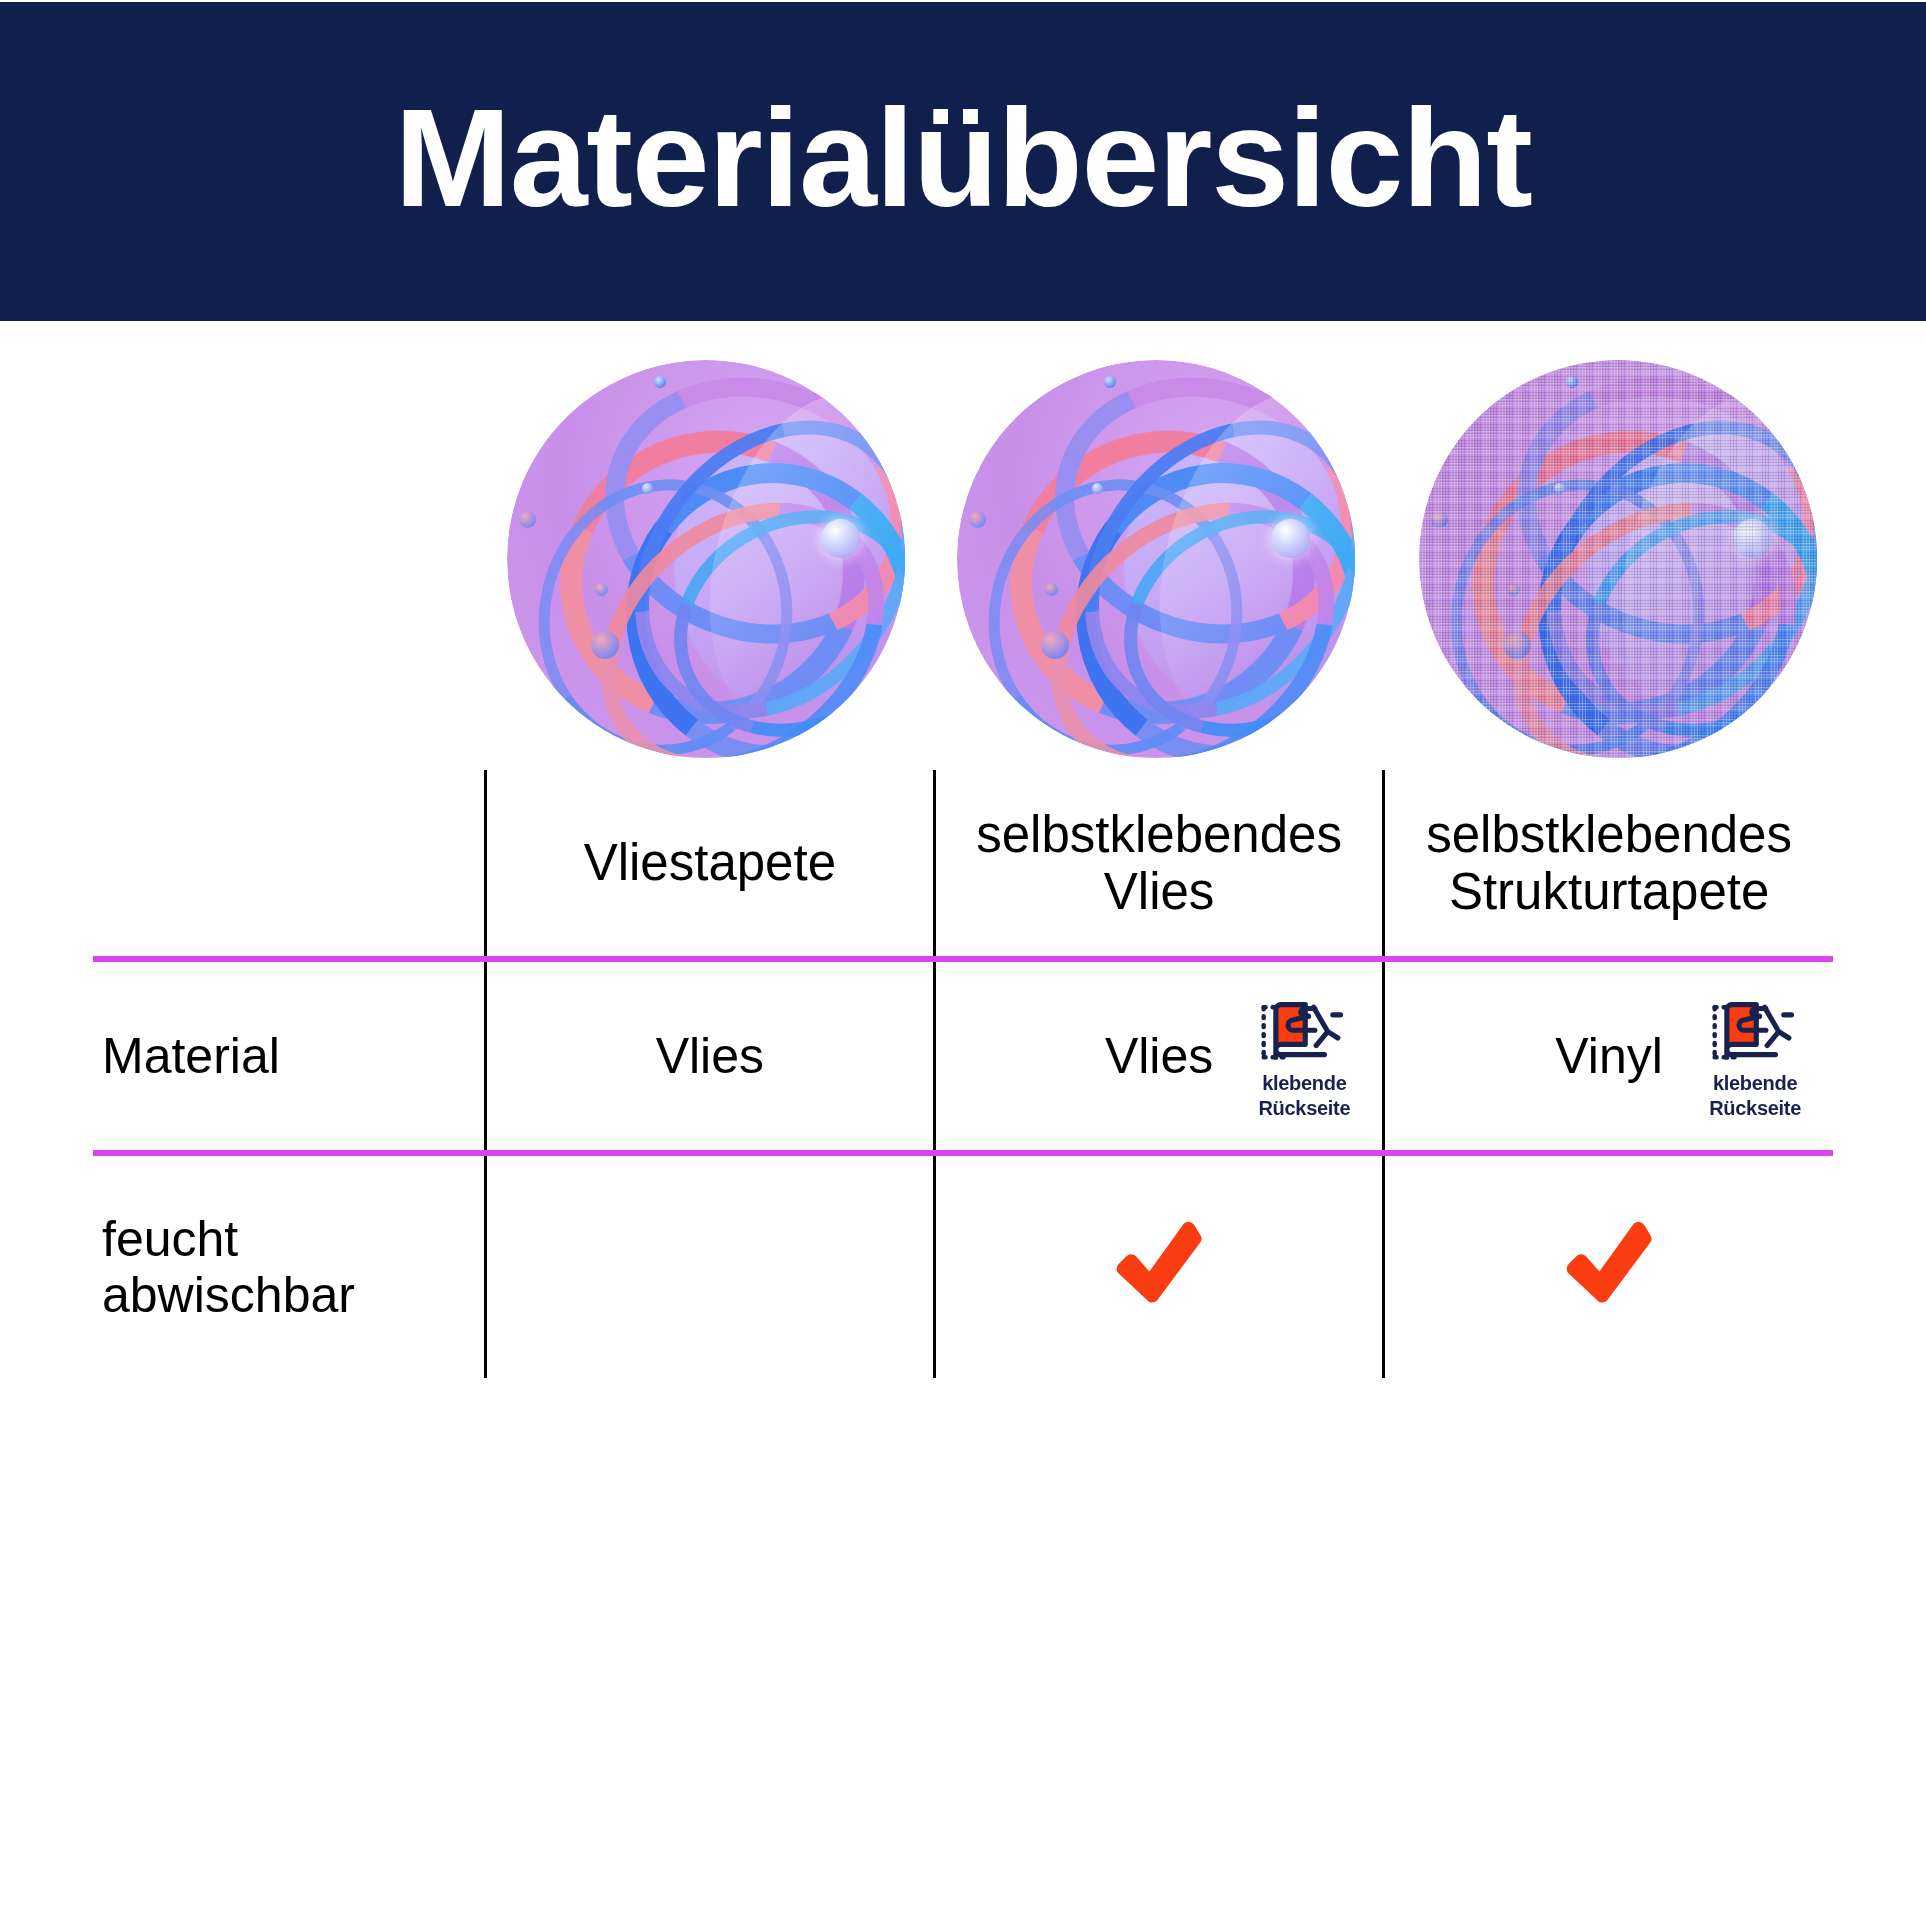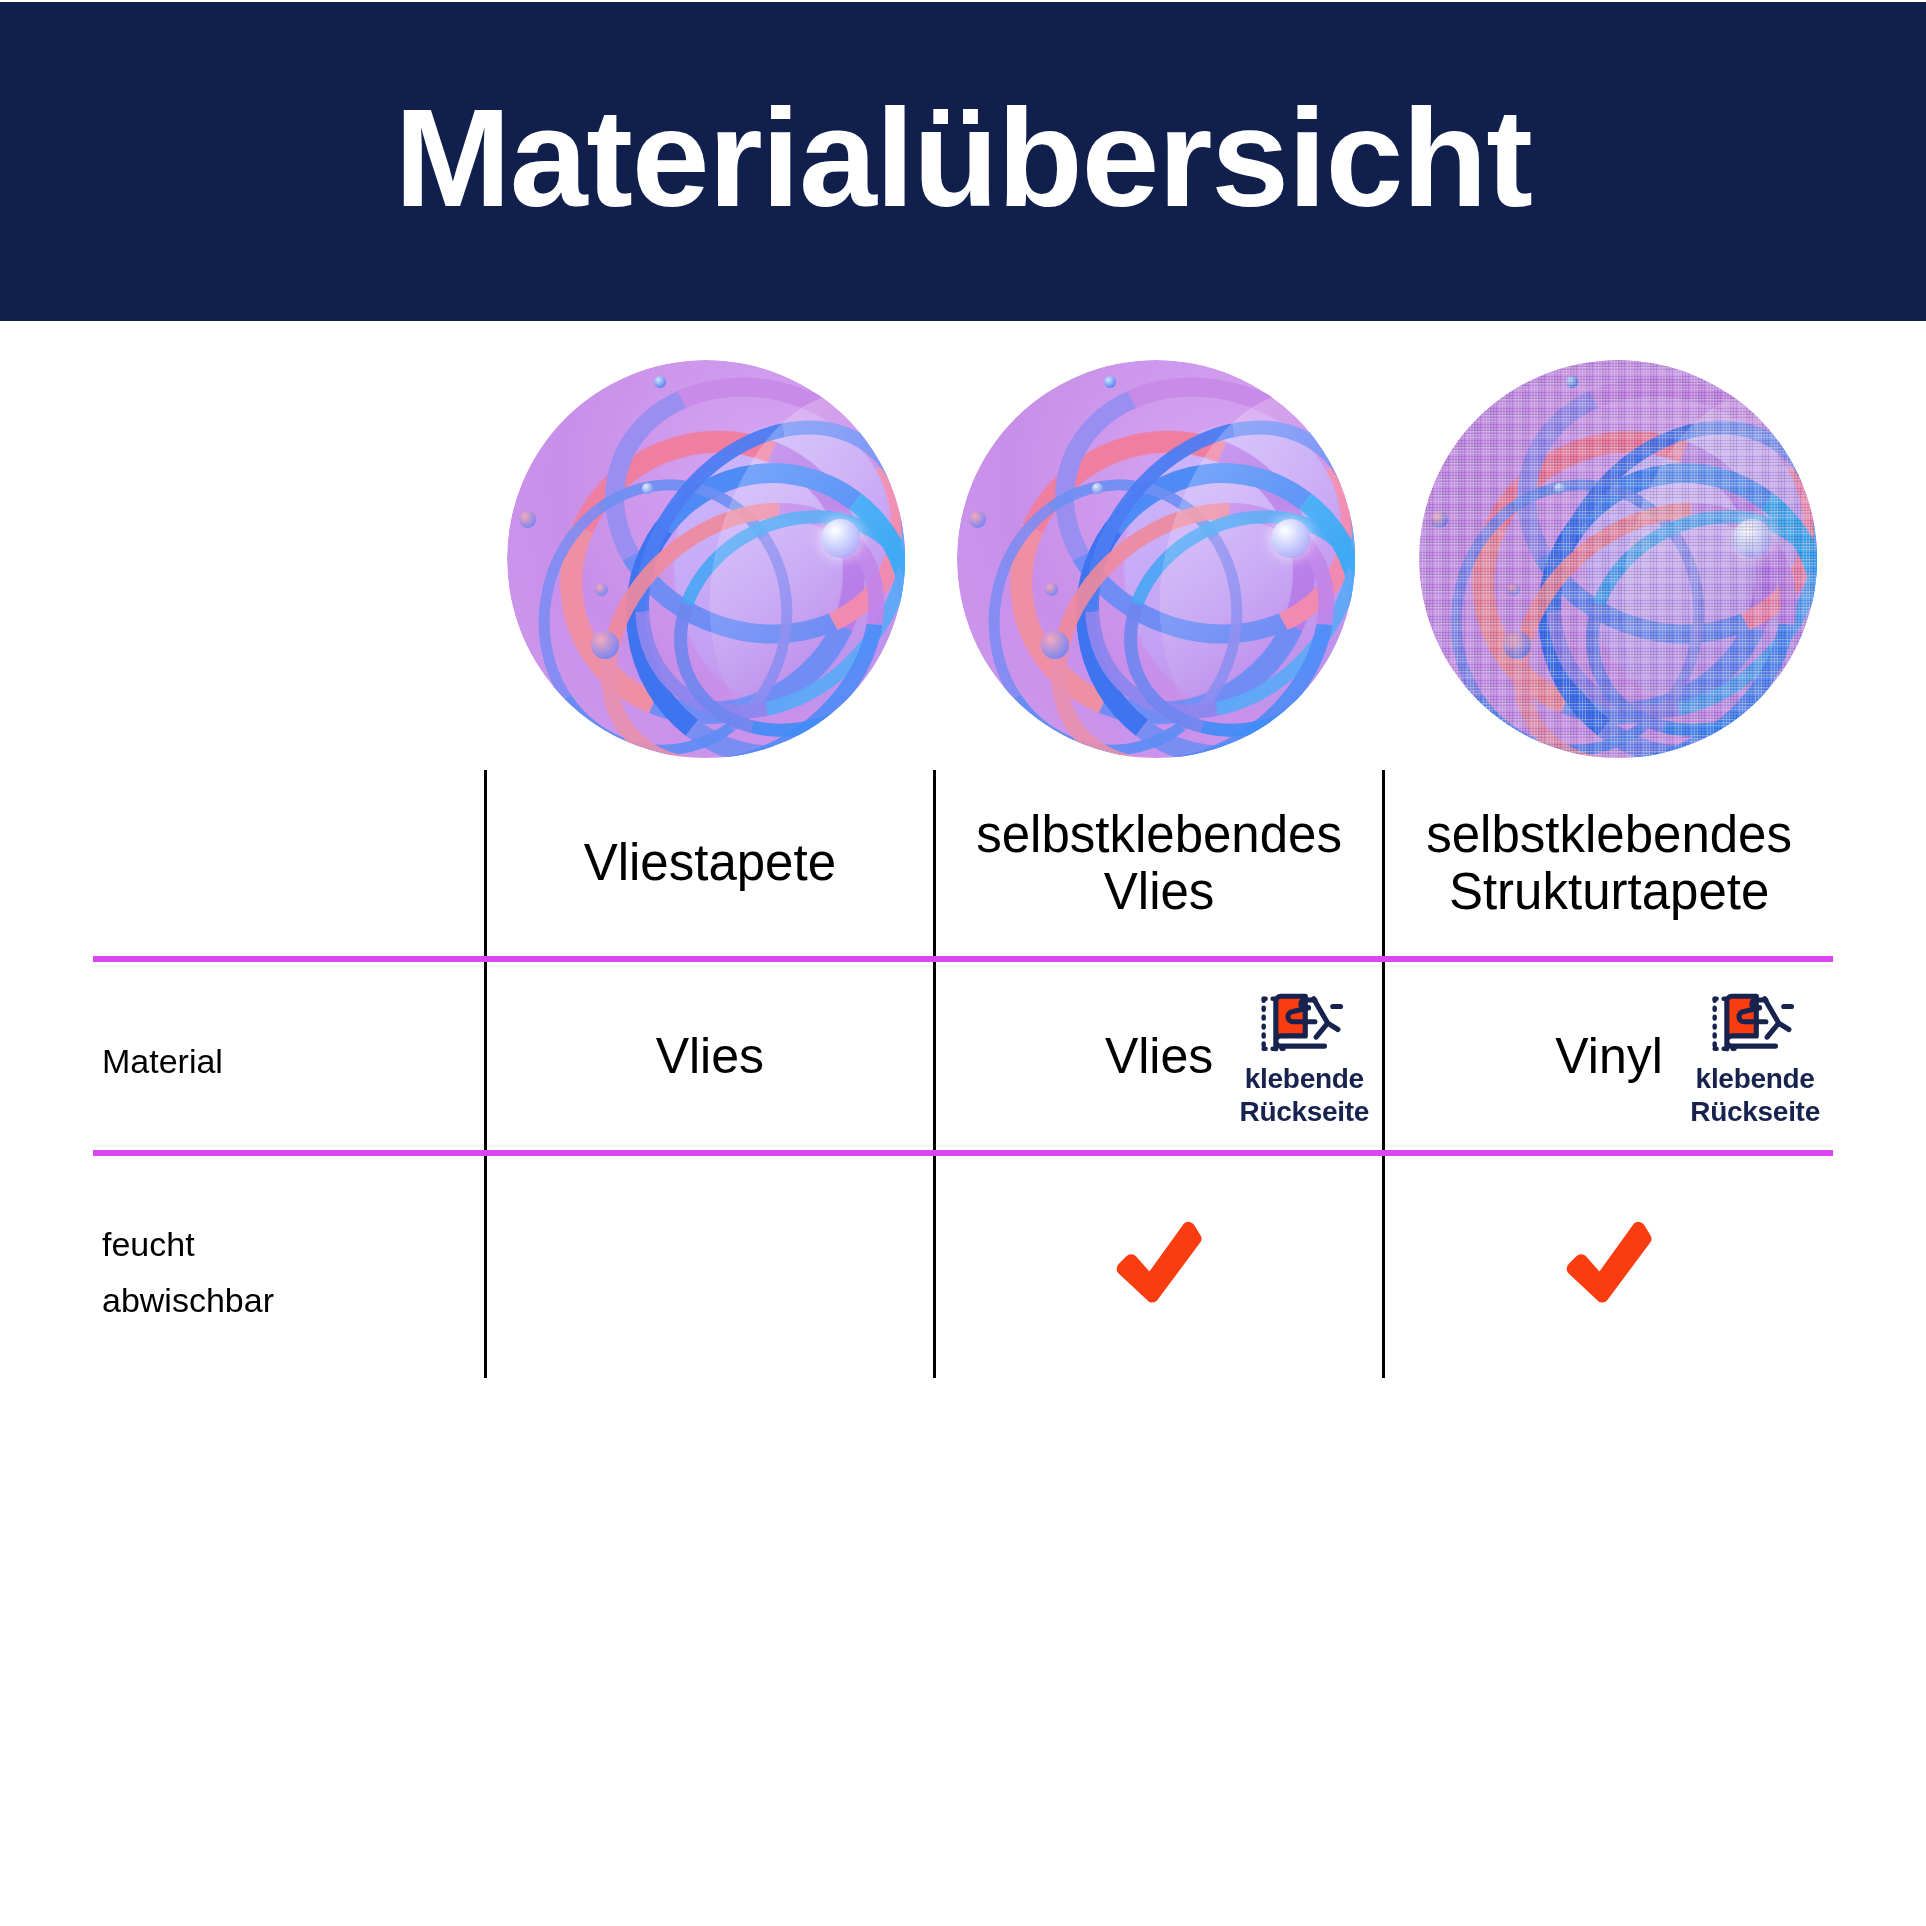--- a/index.html
+++ b/index.html
@@ -120,34 +120,34 @@
   .head-text{display:block;}
 
   
   #row-material td{height:188px;}
   #row-grammatur td{height:186px;}
   #row-oberflaeche td{height:186px;}
   #row-trocken td{height:186px;}
   #row-feucht td{height:222px;}
 
   
-  .lbl{font-size:34px;color:#000;white-space:pre-line;}
+  .lbl{font-size:50px;color:#000;white-space:pre-line;}
 
   
   .badge{
     position:absolute;right:3.9px;top:50%;
     transform:translateY(-50%);
     width:148px;
     display:flex;flex-direction:column;align-items:center;
     line-height:1.06;
   }
   .badge svg{display:block;width:96px;height:76px;}
   .badge .btxt{
     margin-top:3.9px;
-    font-size:28px;font-weight:700;color:#17224f;
+    font-size:20px;font-weight:700;color:#17224f;
     text-align:center;letter-spacing:-0.3px;
   }
 
   
   .check{display:inline-block;}
   .check svg{display:block;width:96px;height:90px;}
 </style>
 </head>
 <body>
 

